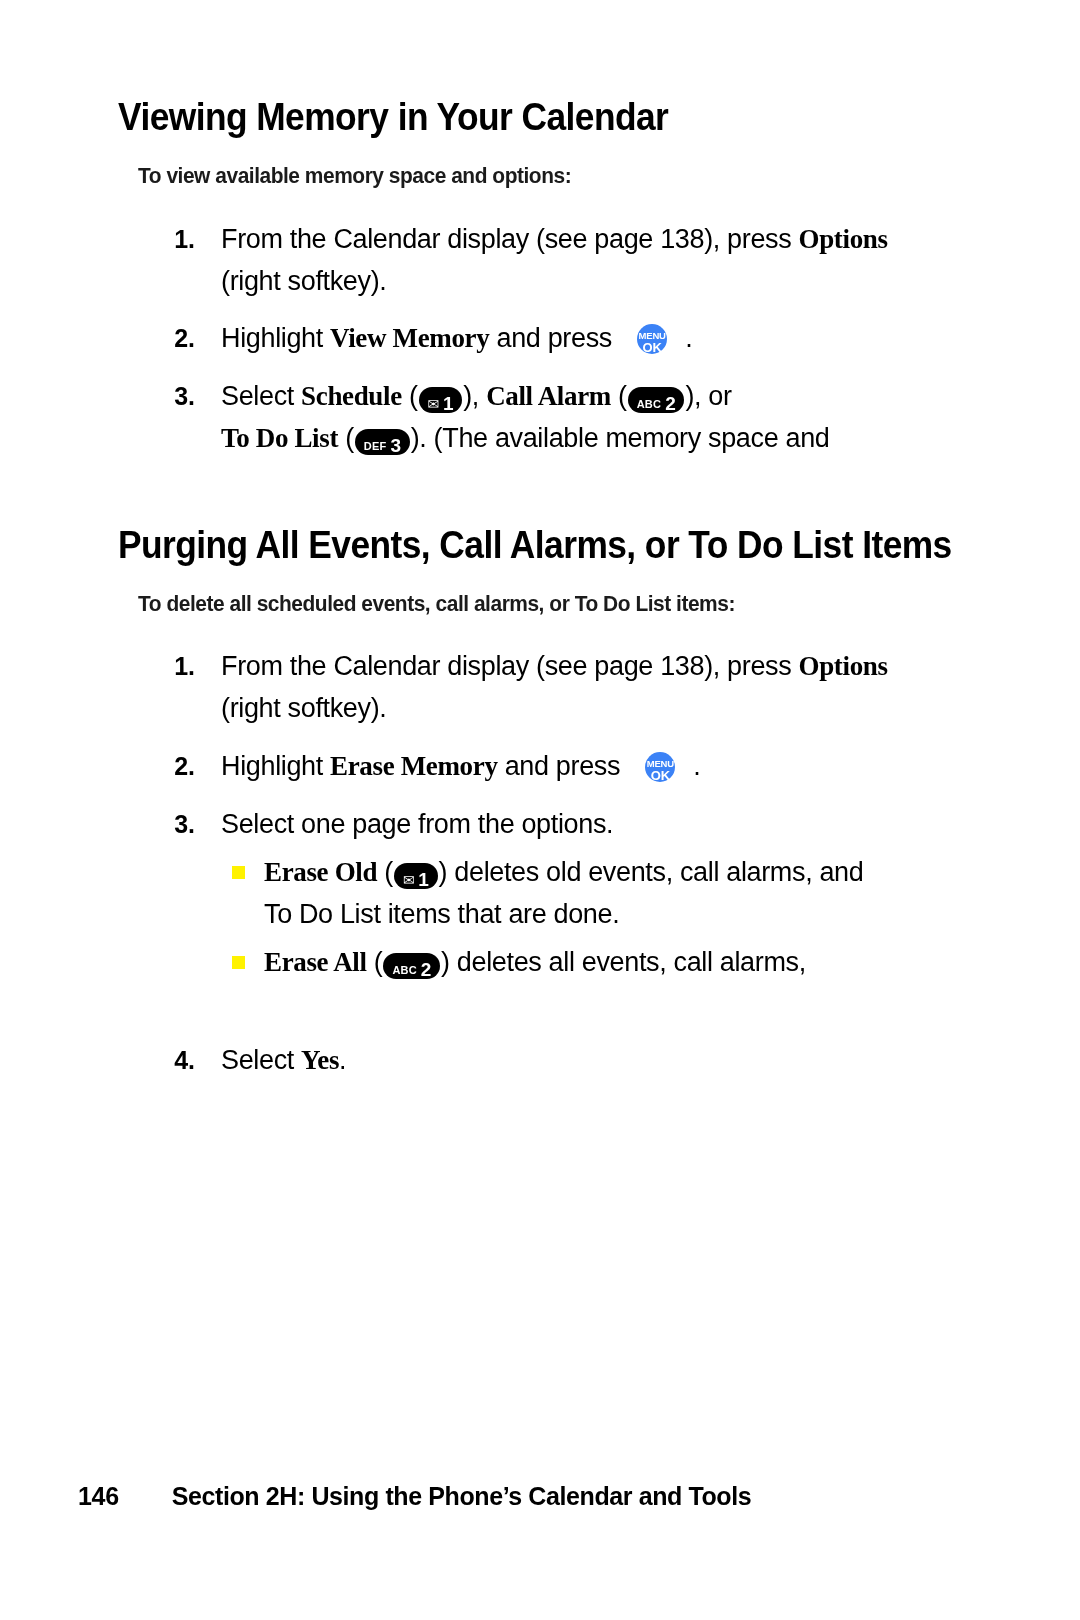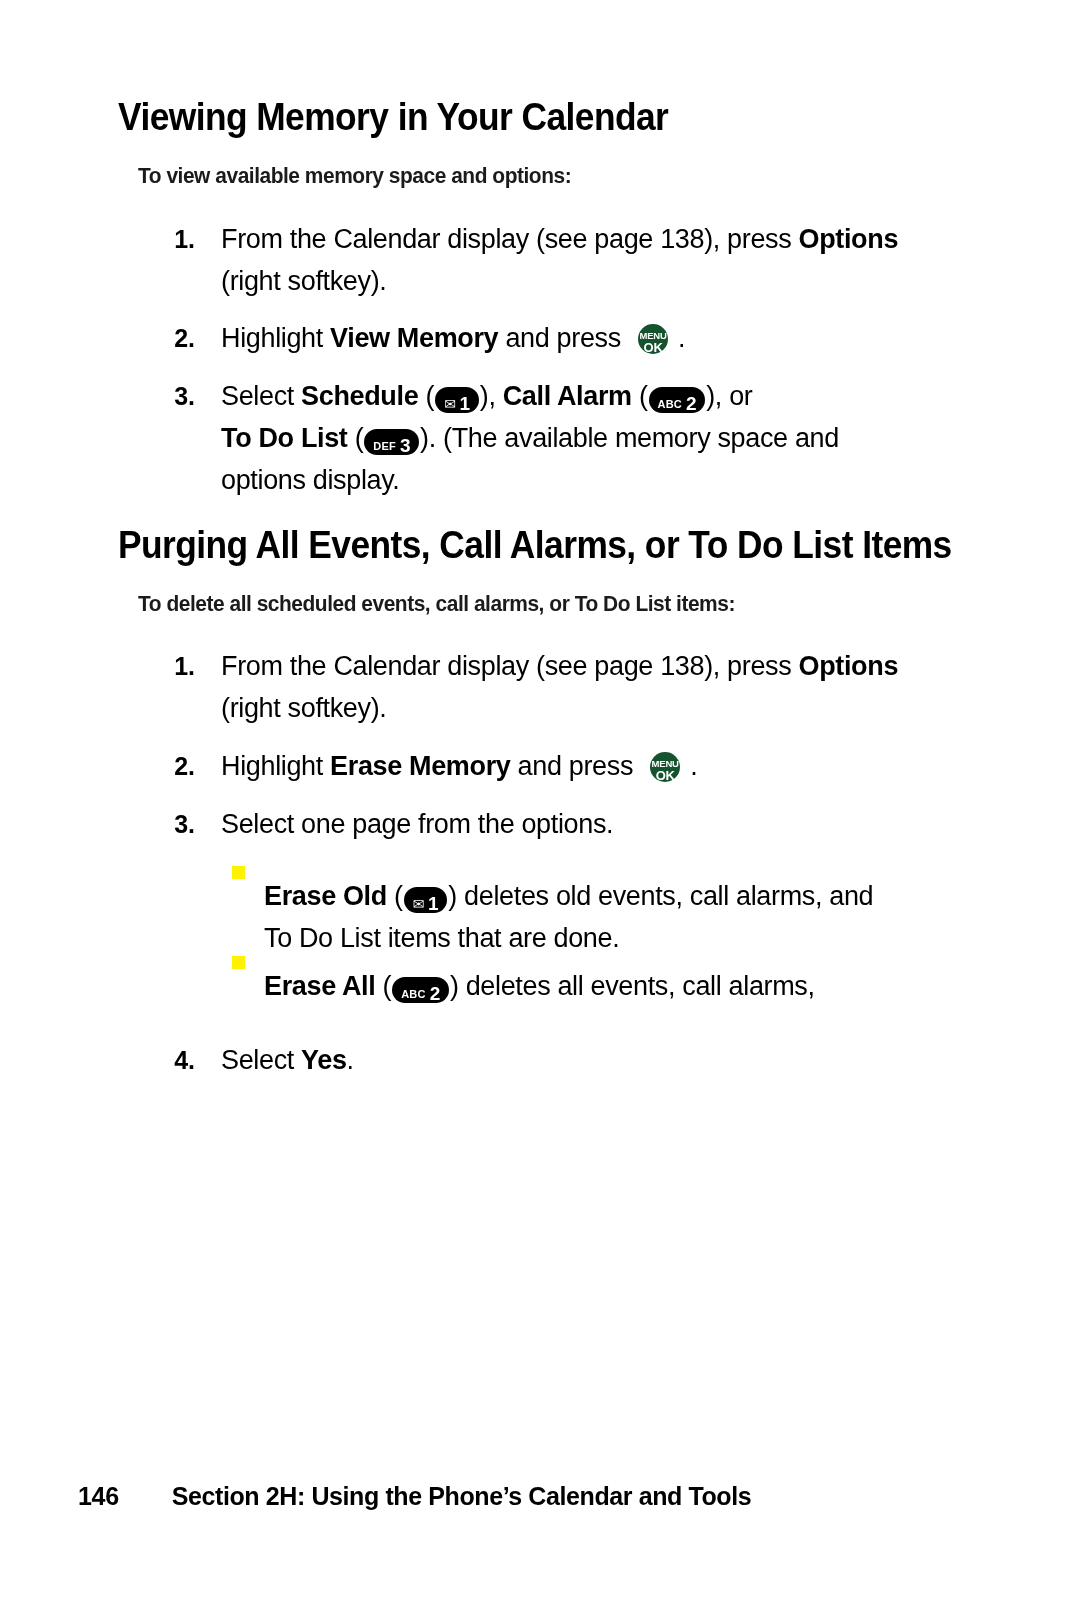--- a/index.html
+++ b/index.html
@@ -68,41 +68,40 @@
     font-weight: bold;
     font-size: 25px;
   }
   .step .body {
     margin-left: 66px;
     display: block;
     letter-spacing: -0.35px;
   }
   .step .body .ln { display: block; white-space: nowrap; }
 
-  b, .b { font-weight: bold; }
+  b, .b { font-weight: bold; font-family: Liberation Serif, serif; }
 
   
   .bullet {
     position: absolute;
     font-size: 27px;
     line-height: 42px;
     letter-spacing: -0.35px;
   }
   .bullet .sq {
     position: absolute;
     left: 0;
     top: 15px;
     width: 13px;
     height: 13px;
     background: #fff200;
   }
   .bullet .body {
     margin-left: 32px;
     display: block;
-    margin-top: 24px;
   }
   .bullet .body .ln { display: block; white-space: nowrap; }
 
   
   .key {
     display: inline-block;
     background: #000;
     color: #fff;
     border-radius: 13px;
     height: 26px;
@@ -127,25 +126,25 @@
     font-weight: bold;
     margin-left: 4px;
     vertical-align: -0.5px;
   }
 
   .menukey {
     display: inline-block;
     width: 30px;
     height: 30px;
     border-radius: 50%;
-    background: #14532d;
+    background: #3b82f6;
     color: #fff;
     vertical-align: -7px;
     position: relative;
-    margin: 0 10px;
+    margin: 0 18px;
   }
   .menukey .m1, .menukey .m2 {
     position: absolute;
     left: 0; right: 0;
     text-align: center;
     font-weight: bold;
     line-height: 1;
   }
   .menukey .m1 { top: 7px;  font-size: 9.5px; letter-spacing: -0.2px; }
   .menukey .m2 { top: 17px; font-size: 13px; letter-spacing: -0.2px; }
@@ -193,21 +192,20 @@
     <span class="body">
       <span class="ln"><span>Highlight </span><b>View Memory</b><span> and press </span><span class="menukey"><span class="m1">MENU</span><span class="m2">OK</span></span><span>.</span></span>
     </span>
   </div>
 
   <div class="step" style="left:155px; top:375px; width:850px;">
     <span class="num">3.</span>
     <span class="body">
       <span class="ln"><span>Select </span><b>Schedule</b><span> (</span><span class="key"><span class="env">✉</span><span class="dig">1</span></span><span>), </span><b>Call Alarm</b><span> (</span><span class="key"><span class="lbl">ABC</span><span class="dig">2</span></span><span>), or</span></span>
       <span class="ln"><b>To Do List</b><span> (</span><span class="key"><span class="lbl">DEF</span><span class="dig">3</span></span><span>). (The available memory space and</span></span>
-      <span class="ln">options display.</span>
     </span>
   </div>
 
   <div class="h1 h1-b">Purging All Events, Call Alarms, or To Do List Items</div>
 
   <div class="h2 h2-b">To delete all scheduled events, call alarms, or To Do List items:</div>
 
   <div class="step" style="left:155px; top:645px; width:800px;">
     <span class="num">1.</span>
     <span class="body">

